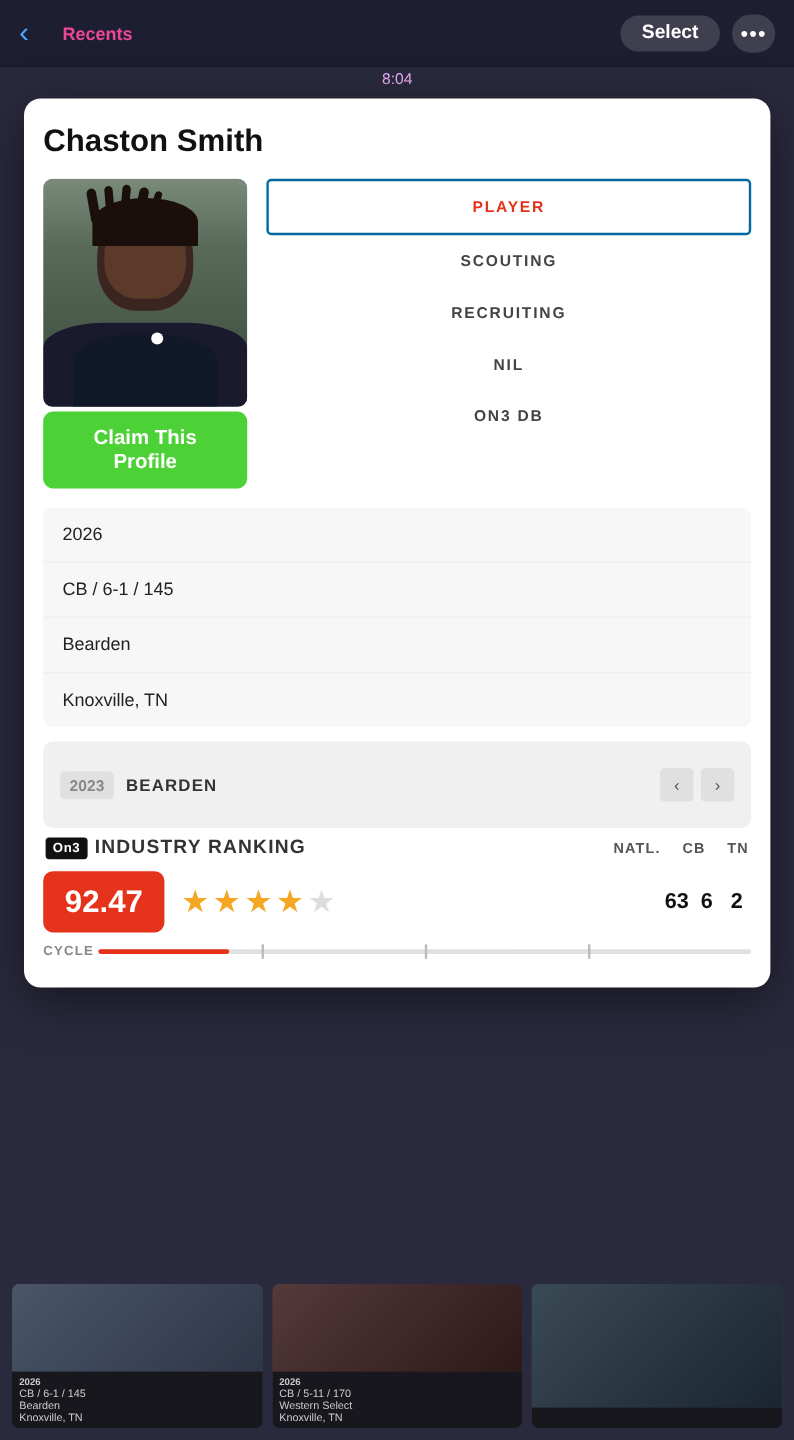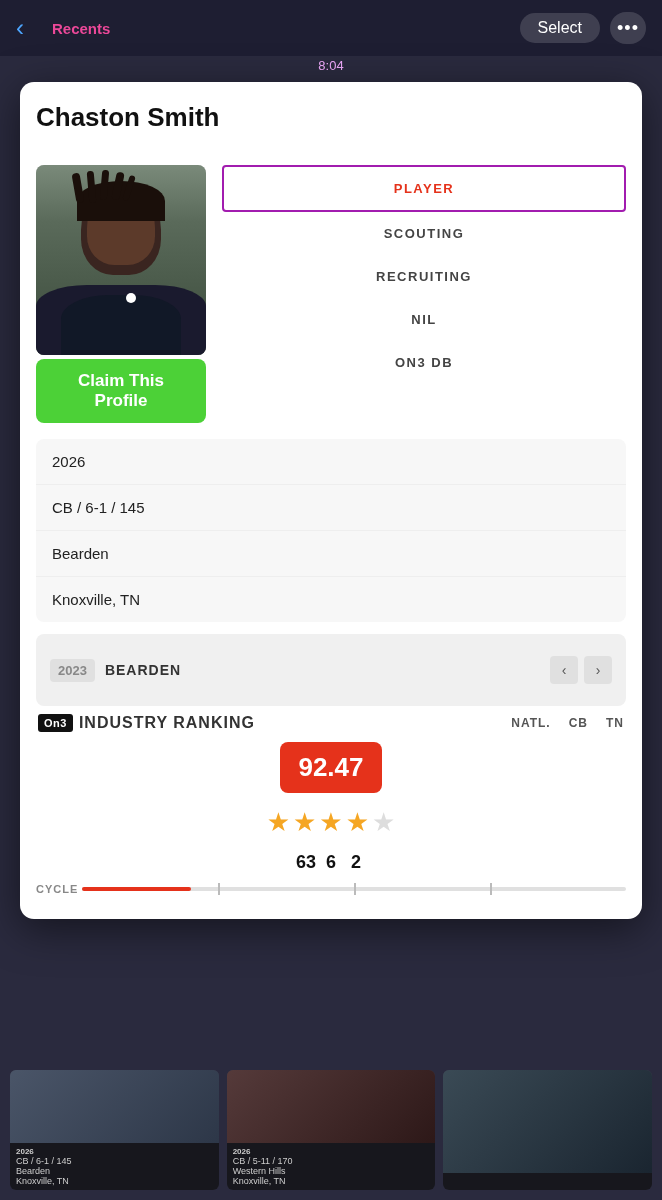--- a/index.html
+++ b/index.html
@@ -51,20 +51,21 @@
       gap: 10px;
     }
     .select-btn {
       background: rgba(255,255,255,0.15);
       color: #fff;
       border: none;
       border-radius: 18px;
       padding: 6px 18px;
       font-size: 16px;
       cursor: pointer;
+      font-weight: bold;
     }
     .more-btn {
       background: rgba(255,255,255,0.15);
       color: #fff;
       border: none;
       border-radius: 18px;
       width: 36px;
       height: 32px;
       display: flex;
       align-items: center;
@@ -95,21 +96,21 @@
       border-radius: 14px;
       padding: 20px 16px 24px;
       box-shadow: 0 10px 40px rgba(0,0,0,0.5);
     }
 
     
     .player-name {
       font-size: 26px;
       font-weight: 800;
       color: #111;
-      margin-bottom: 32px;
+      margin-bottom: 16px;
     }
 
     
     .top-section {
       display: flex;
       gap: 16px;
       margin-bottom: 16px;
     }
 
     .player-photo {
@@ -132,21 +133,21 @@
       padding: 14px 16px;
       text-align: center;
       font-size: 13px;
       font-weight: 700;
       letter-spacing: 1.5px;
       color: #333;
       cursor: pointer;
       border-radius: 4px;
     }
     .tab-item.active {
-      border: 2px solid #a21caf;
+      border: 2px solid #0369a1;
       color: #e5321b;
       border-radius: 4px;
     }
     .tab-item:not(.active) {
       background: transparent;
       color: #444;
     }
 
     
     .claim-btn {
@@ -264,21 +265,20 @@
       letter-spacing: 1px;
       color: #555;
     }
 
     
     .score-row {
       display: flex;
       align-items: center;
       gap: 14px;
       margin: 10px 0;
-      flex-direction: column;
     }
     .score-badge {
       background: #e5321b;
       color: #fff;
       font-size: 26px;
       font-weight: 800;
       border-radius: 8px;
       padding: 10px 18px;
       min-width: 100px;
       text-align: center;
@@ -495,21 +495,21 @@
       <div>CB / 6-1 / 145</div>
       <div>Bearden</div>
       <div>Knoxville, TN</div>
     </div>
   </div>
   <div class="thumb">
     <div class="thumb-img" style="background:linear-gradient(135deg,#553a3a 0%,#2d1818 100%);"></div>
     <div class="thumb-info">
       <div style="font-size:8px;font-weight:700;">2026</div>
       <div>CB / 5-11 / 170</div>
-      <div>Western Hills</div>
+      <div>Western Select</div>
       <div>Knoxville, TN</div>
     </div>
   </div>
   <div class="thumb">
     <div class="thumb-img" style="background:linear-gradient(135deg,#3a4a55 0%,#1a2530 100%);"></div>
     <div class="thumb-info">
       <div style="font-size:8px;font-weight:700;color:#ccc;">&nbsp;</div>
     </div>
   </div>
 </div>

